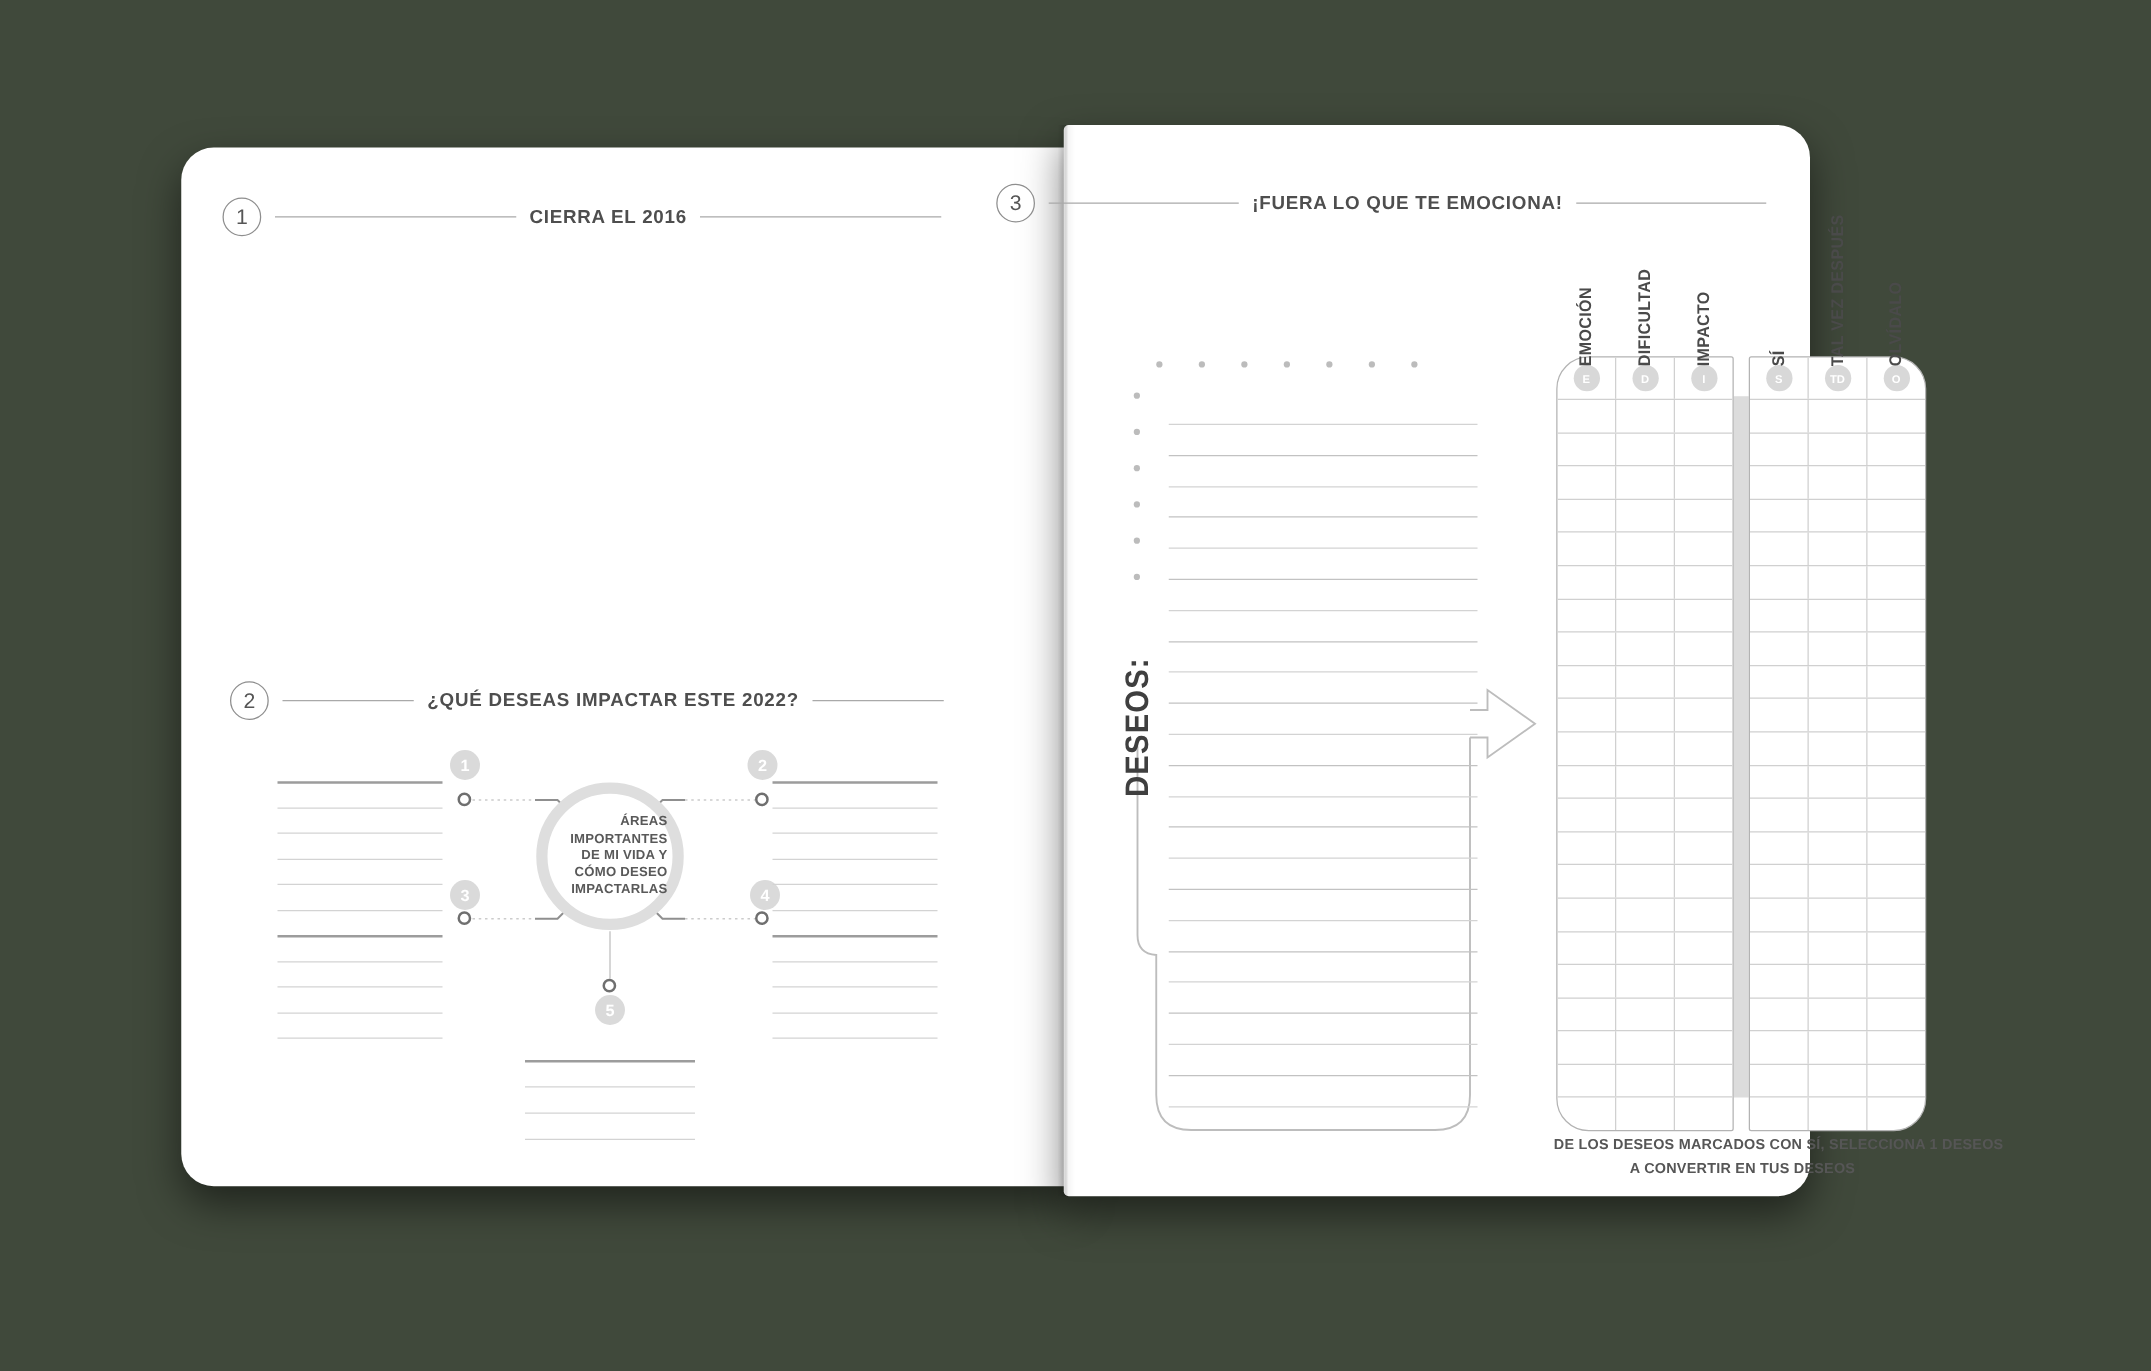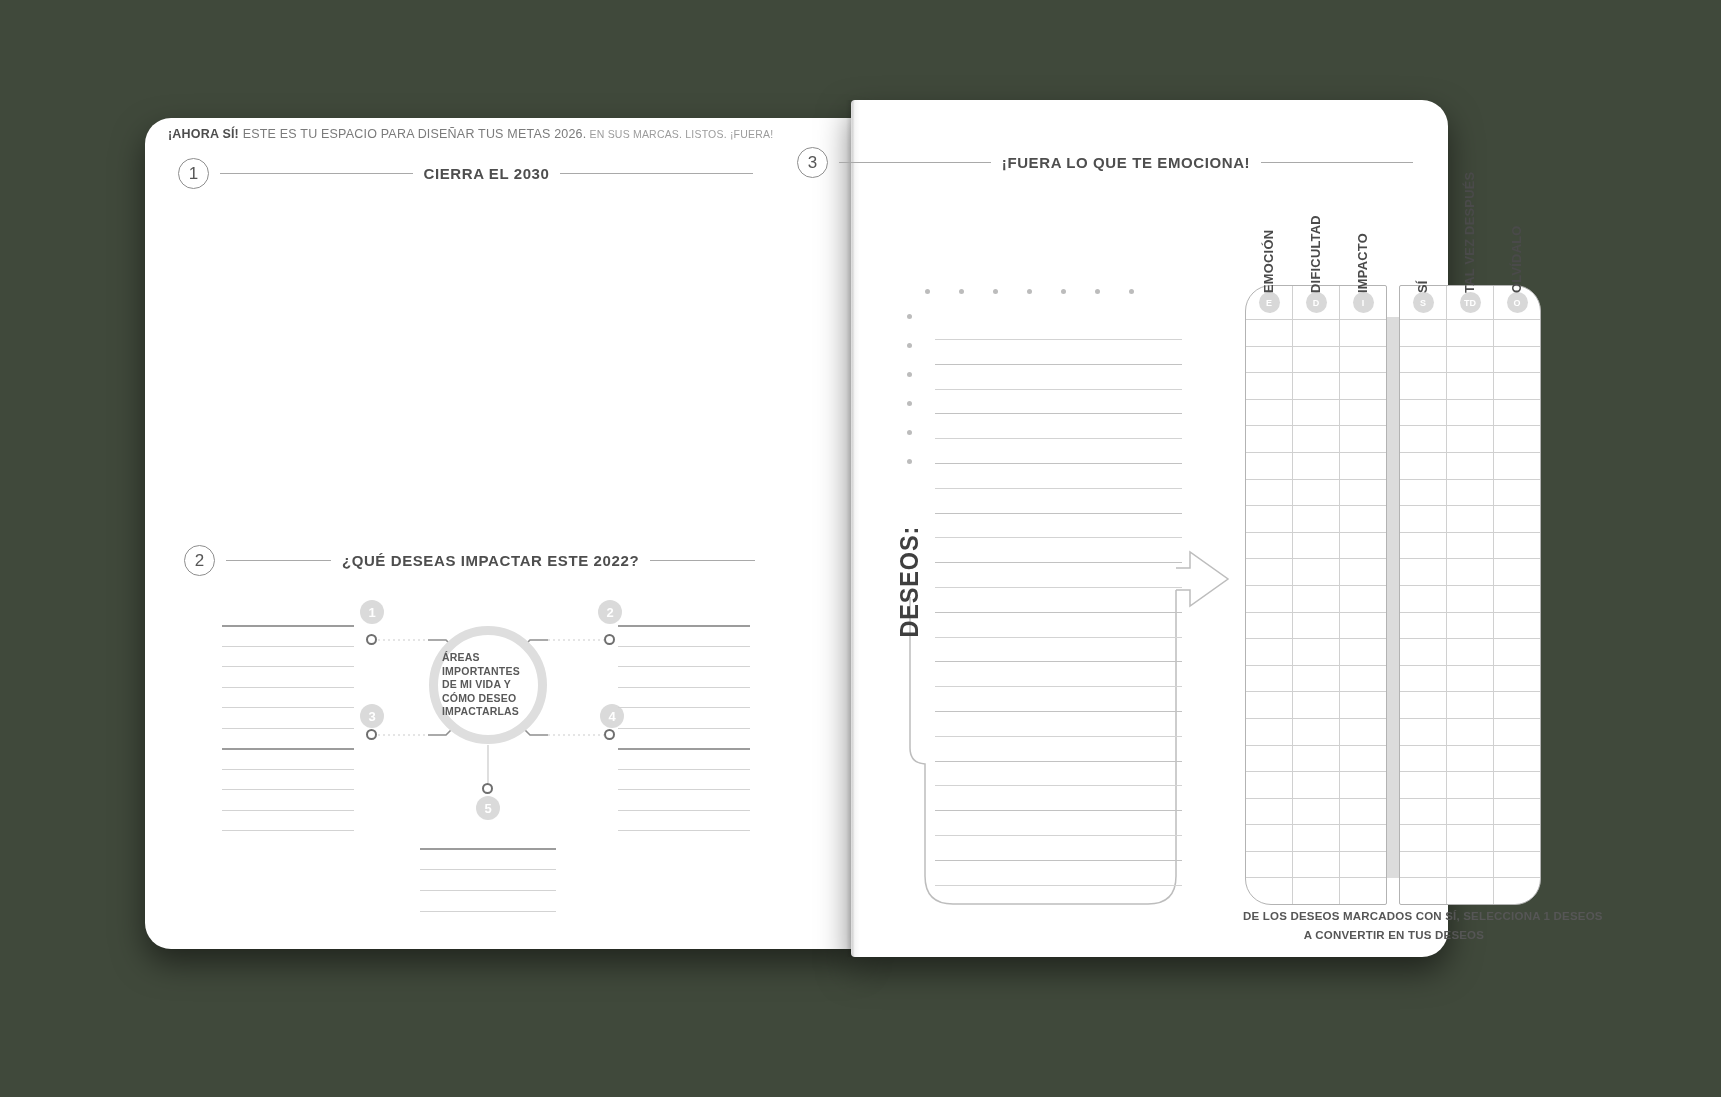--- a/index.html
+++ b/index.html
@@ -28,21 +28,21 @@
   .wline.mid{background:#c2c2c2;}
   .dot{position:absolute;width:5px;height:5px;border-radius:50%;background:#bcbcbc;}
   
   .nbadge{position:absolute;width:24px;height:24px;border-radius:50%;background:#dadada;color:#fff;
           font-weight:bold;font-size:13px;display:flex;align-items:center;justify-content:center;}
   .ring{position:absolute;width:11px;height:11px;border-radius:50%;background:#fff;
         border:2px solid #6f6f6f;box-sizing:border-box;}
   .big-circle{position:absolute;left:429px;top:626px;width:118px;height:118px;border-radius:50%;
               border:9px solid #dedede;background:#fff;box-sizing:border-box;display:flex;
               align-items:center;justify-content:center;}
-  .big-circle .ctext{width:92px;text-align:left;font-size:10.5px;font-weight:bold;color:#595959;
+  .big-circle .ctext{width:92px;text-align:right;font-size:10.5px;font-weight:bold;color:#595959;
                      line-height:1.3;letter-spacing:.2px;}
   
   .deseos-label{position:absolute;left:854px;top:574px;width:110px;height:28px;line-height:28px;
                 text-align:center;font-size:26px;font-weight:bold;color:#3f3f3f;letter-spacing:1px;
                 transform:rotate(-90deg) scaleX(.9);}
   
   .tgroup{position:absolute;top:285px;width:142px;height:620px;border:1.5px solid #b3b3b3;
           background:#fff;display:flex;flex-direction:column;box-sizing:border-box;overflow:hidden;}
   .g1{left:1245px;border-radius:26px 2px 2px 26px;}
   .g2{left:1399px;border-radius:2px 26px 26px 2px;}
@@ -65,28 +65,25 @@
 </style>
 </head>
 <body>
 
 <div id="canvas">
 
   <div class="page pleft"></div>
   <div class="page pright"></div>
   <div class="spine"></div>
 
-  <div class="intro">
-    <span class="intro-lead">¡AHORA SÍ!</span><span class="intro-main"> ESTE ES TU ESPACIO PARA DISEÑAR TUS METAS 2026.</span><span class="intro-tail"> EN SUS MARCAS. LISTOS. ¡FUERA!</span>
-  </div>
 
   <div class="sec" style="left:178px;top:158px;width:586px;">
     <div class="num">1</div>
     <div class="rule"></div>
-    <div class="title">CIERRA EL 2030</div>
+    <div class="title">CIERRA EL 2016</div>
     <div class="rule"></div>
   </div>
   <div class="area" style="left:170px;top:205px;width:600px;height:290px;"></div>
 
   <div class="sec" style="left:184px;top:545px;width:582px;">
     <div class="num">2</div>
     <div class="rule"></div>
     <div class="title">¿QUÉ DESEAS IMPACTAR ESTE 2022?</div>
     <div class="rule"></div>
   </div>

